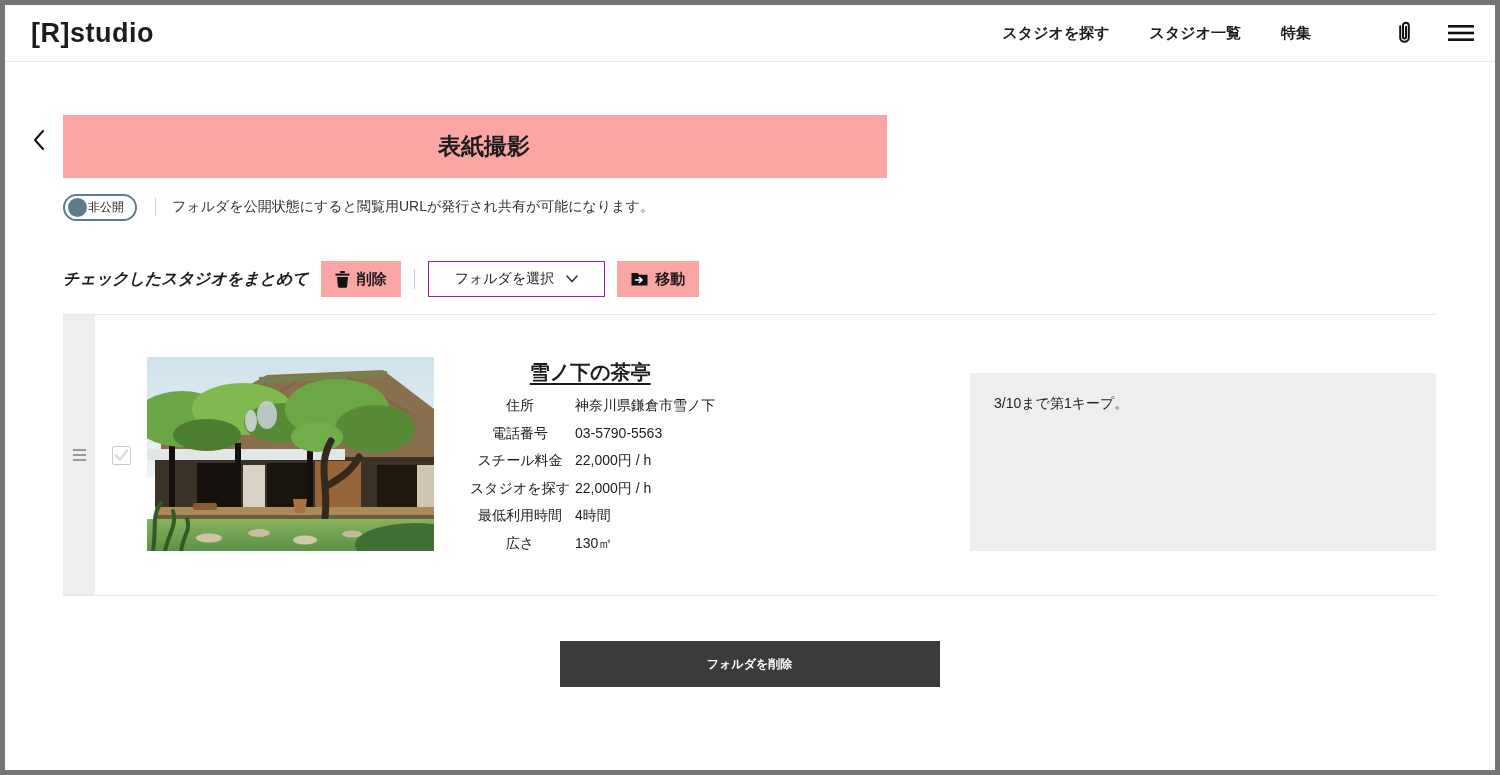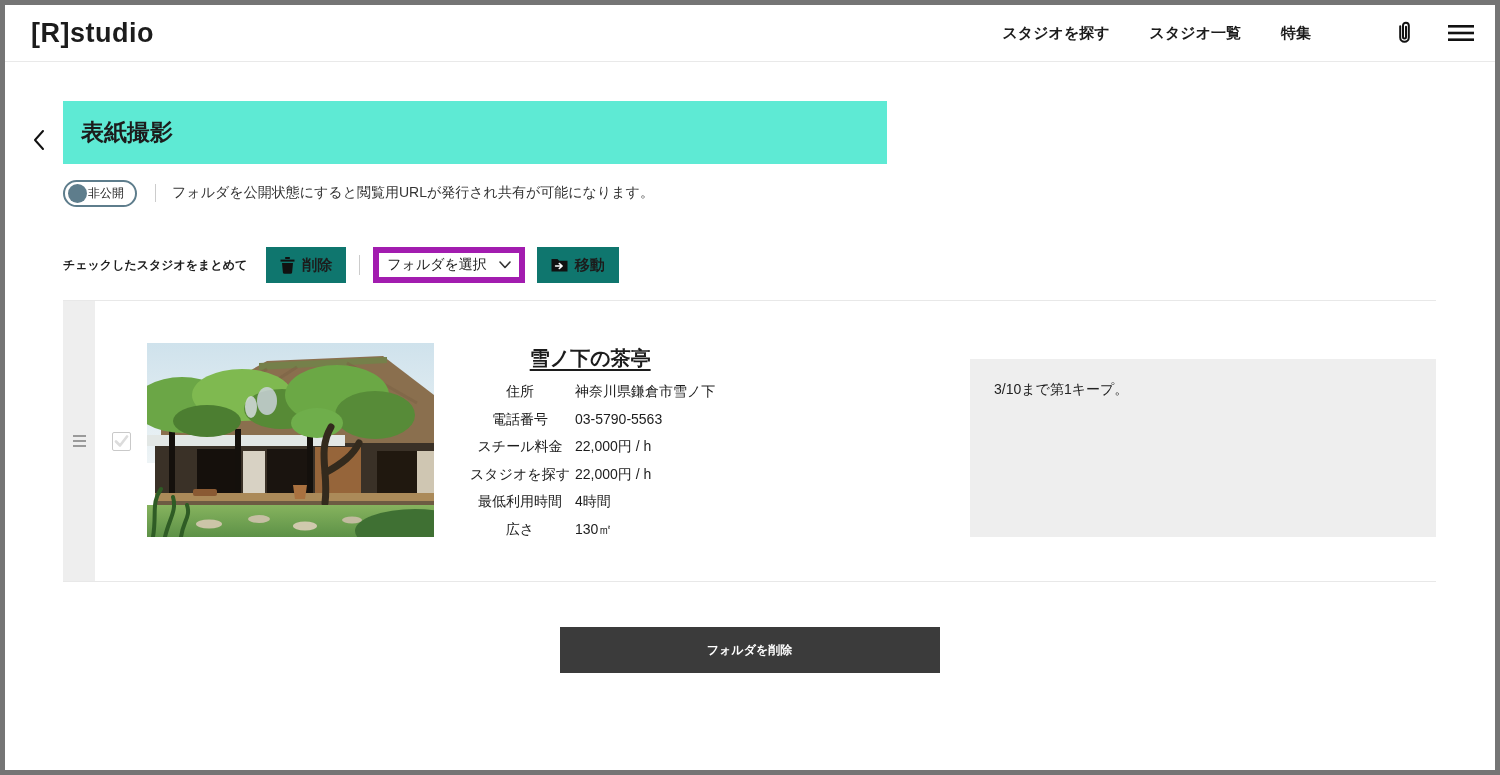--- a/index.html
+++ b/index.html
@@ -23,46 +23,46 @@
   .nav-link { font-size:15px; font-weight:700; cursor:pointer; white-space:nowrap; }
   .icon-btn { display:flex; align-items:center; justify-content:center; cursor:pointer; }
   .nav-icons { display:flex; align-items:center; gap:32px; margin-left:42px; }
   
   .back-chevron {
     position:absolute; left:22px; top:121px; width:24px; height:28px;
     display:flex; align-items:center; justify-content:center; cursor:pointer;
   }
   .main { margin:0 59px 0 58px; }
   .title-bar {
-    margin-top:39px; width:824px; height:63px; background:#5eead4;
-    display:flex; align-items:center; padding-left:18px;
+    margin-top:53px; width:824px; height:63px; background:#fca5a5;
+    display:flex; align-items:center; padding-left:18px;justify-content:center;
   }
   .title-bar h1 { font-size:23px; font-weight:700; }
   
   .visibility-row { margin-top:15px; display:flex; align-items:center; height:28px; }
   .toggle-pill {
     height:27px; border:2px solid #5e7d8c; border-radius:14px; background:#fff;
     display:flex; align-items:center; padding:0 11px 0 3px; gap:1px; cursor:pointer;
   }
   .toggle-knob { width:19px; height:19px; border-radius:50%; background:#5e7d8c; }
   .toggle-label { font-size:12px; color:#222; }
   .v-divider { width:1px; height:18px; background:#ccc; margin:0 16px 0 18px; }
   .visibility-note { font-size:14px; color:#333; }
   
   .bulk-row { margin-top:40px; display:flex; align-items:center; }
-  .bulk-label { font-size:12px; font-weight:700; margin-right:19px; white-space:nowrap; }
+  .bulk-label { font-size:16px; font-weight:700; margin-right:12px; white-space:nowrap;font-style:italic; }
   .gray-btn {
-    height:36px; background:#0f766e; border:none; display:flex; align-items:center;
+    height:36px; background:#fca5a5; border:none; display:flex; align-items:center;
     gap:7px; padding:0 14px; font-size:15px; font-weight:700; cursor:pointer;
     font-family:inherit; color:#1c1c1c;
   }
   .bulk-divider { width:1px; height:20px; background:#ccc; margin:0 13px; }
   .folder-select {
-    height:36px; background:#fff; border:6px solid #a21caf; display:flex;
-    align-items:center; gap:12px; padding:0 8px; font-size:14px; cursor:pointer;
+    height:36px; background:#fff; border:1px solid #a21caf; display:flex;
+    align-items:center; gap:12px; padding:0 26px; font-size:14px; cursor:pointer;
     margin-right:12px;
   }
   
   .studio-list { margin-top:17px; border-top:1px solid #e8e8e8; border-bottom:1px solid #e8e8e8; }
   .studio-row { display:flex; height:280px; position:relative; }
   .drag-strip {
     width:32px; background:#eeeeee; display:flex; align-items:center; justify-content:center;
     cursor:grab;
   }
   .drag-handle { display:flex; flex-direction:column; gap:3px; }

